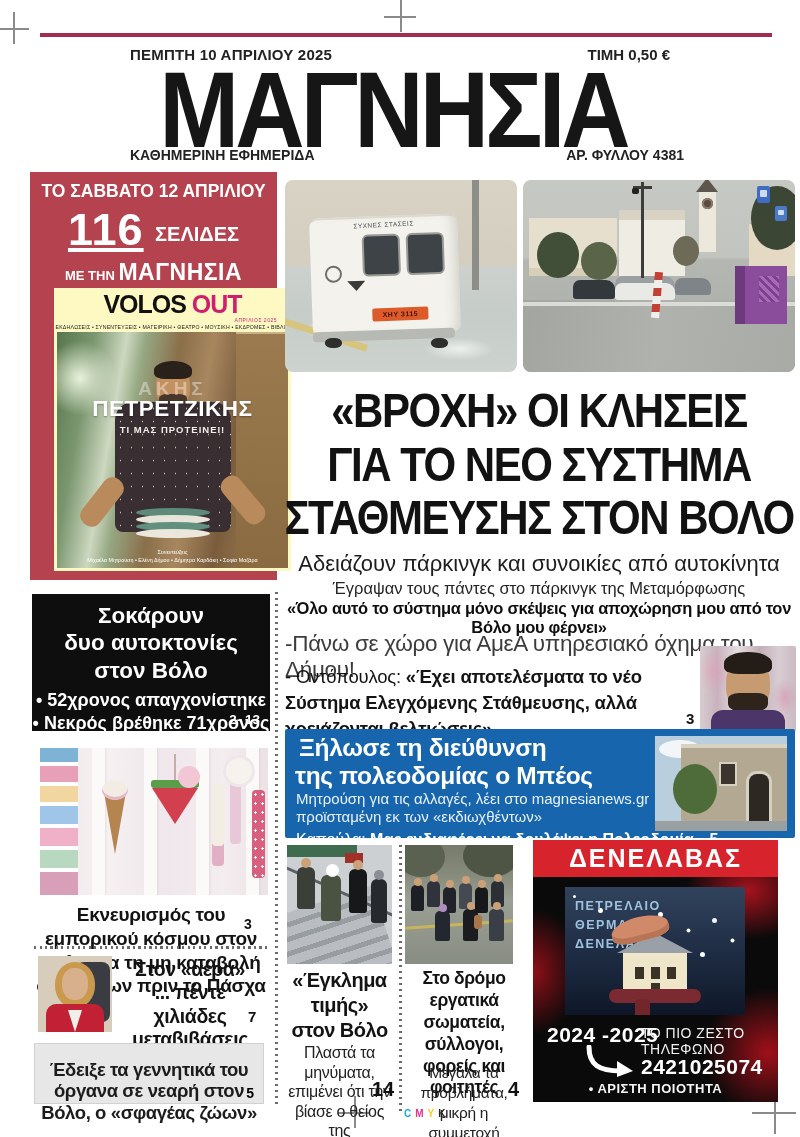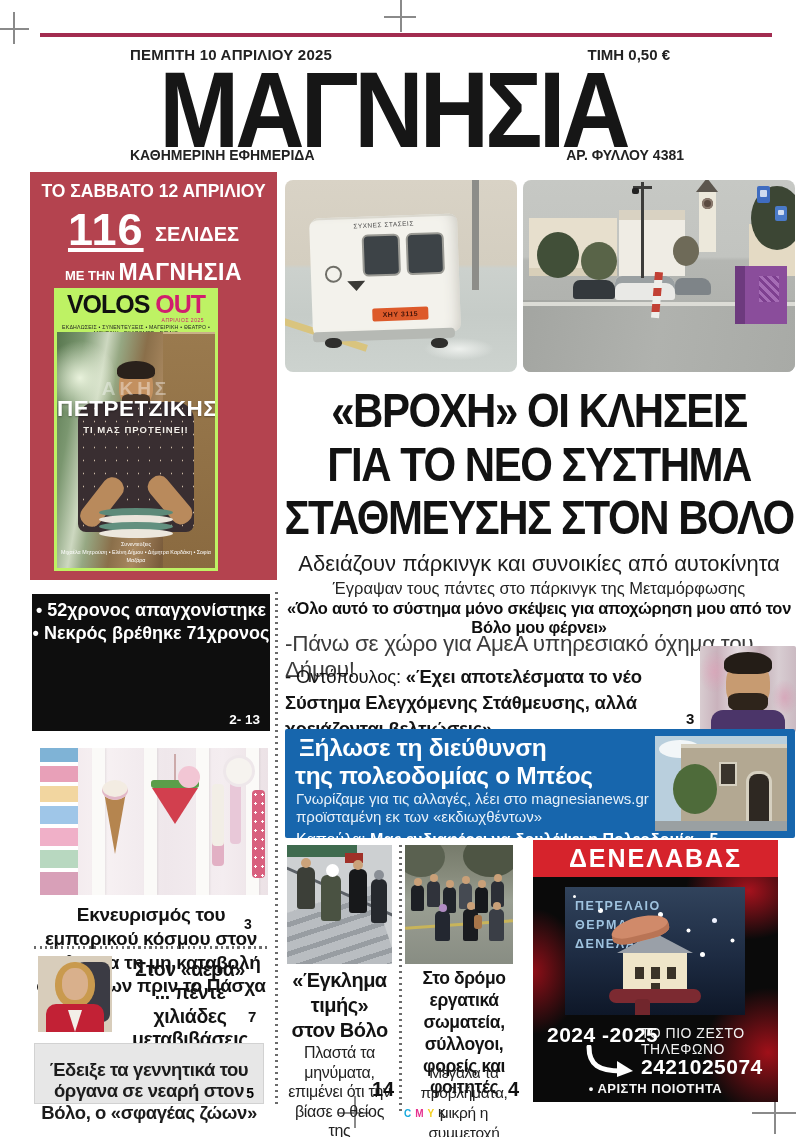--- a/index.html
+++ b/index.html
@@ -32,21 +32,21 @@
   #promo { position:absolute; left:30px; top:172px; width:247px; height:408px; background:#b4434f; color:#fff; text-align:center; }
   #promo .p1 { margin-top:9px; font-size:17.5px; font-weight:bold; }
   #promo .p2 { margin-top:2px; }
   #promo .p2 .big { font-size:45px; font-weight:bold; letter-spacing:1px; vertical-align:-4px;text-decoration:underline; }
   #promo .p2 .suf { font-size:20px; font-weight:bold; margin-left:7px; }
   #promo .p3 { font-size:20px; font-weight:bold; letter-spacing:1px; margin-top:2px; }
   #promo .p4 { font-size:13px; font-weight:bold; margin-top:3px; }
   #promo .p4 .mag { font-size:23px; font-weight:bold; letter-spacing:.5px; }
 
   
-  #mag { position:absolute; left:24px; top:116px; width:164px; height:283px; background:#bef264; color:#111; }
+  #mag { position:absolute; left:24px; top:116px; width:237px; height:283px; background:#fef9c3; color:#111; }
   #mag .mast { padding-top:3px; font-size:25px; font-weight:bold; letter-spacing:-1px; line-height:1.05; }
   #mag .mast .pink { color:#d01e6e; }
   #mag .issueline { font-size:5px; color:#d01e6e; text-align:right; padding-right:14px; letter-spacing:.5px; }
   #mag .cats { font-size:5.2px; color:#222; letter-spacing:.2px; margin-top:1px; }
   #mag-photo { position:absolute; left:3px; right:3px; top:44px; bottom:3px; overflow:hidden;
       background:linear-gradient(100deg,#57764e 0%,#7b9770 14%,#cdd8c0 26%,#96a883 33%,#8a6f4a 46%,#a8875f 58%,#7a5c3c 72%,#93774c 86%,#6f5636 100%); }
   #mag-photo .window { position:absolute; left:-12px; top:6px; width:70px; height:80px; border-radius:50%;
       background:radial-gradient(circle,#e9f2dc 0%,rgba(233,242,220,0) 70%); }
   #mag-photo .cab { position:absolute; right:0; top:0; width:52px; height:100%;
       background:linear-gradient(#9a7a4e,#8a6a40); box-shadow:inset 0 28px 0 -26px #c9b088, inset 0 62px 0 -60px #c9b088; }
@@ -386,36 +386,41 @@
   </div>
   <div id="lead-page">3</div>
   <div id="portrait">
     <div class="head"></div>
     <div class="shirt"></div>
   </div>
 
   <div id="blue-box">
     <div class="t1">Ξήλωσε τη διεύθυνση</div>
     <div class="t2">της πολεοδομίας ο Μπέος</div>
-    <div class="s">Γνωρίζαμε για τις αλλαγές, λέει στο magnesianews.gr</div>
+    <div class="s">Μητρούση για τις αλλαγές, λέει στο magnesianews.gr</div>
     <div class="s">προϊσταμένη εκ των «εκδιωχθέντων»</div>
     <div class="k">
       <span>Καπούλα: </span><b>Μας ενδιαφέρει να δουλέψει η Πολεοδομία</b><span class="pg">5</span>
     </div>
     <div id="blue-photo">
       <div class="cloud"></div>
       <div class="stone"></div>
       <div class="win"></div>
       <div class="door"></div>
       <div class="tree" style="position:absolute;"></div>
       <div class="ground"></div>
     </div>
   </div>
 
   <div id="black-box">
+    <div class="t">
+      <div>Σοκάρουν</div>
+      <div>δυο αυτοκτονίες</div>
+      <div>στον Βόλο</div>
+    </div>
     <div class="b">
       <div>• 52χρονος απαγχονίστηκε</div>
       <div>• Νεκρός βρέθηκε 71χρονος</div>
     </div>
     <div class="pg">2- 13</div>
   </div>
 
   <div id="candles">
     <div class="shelf"></div>
     <div class="post post1"></div>

